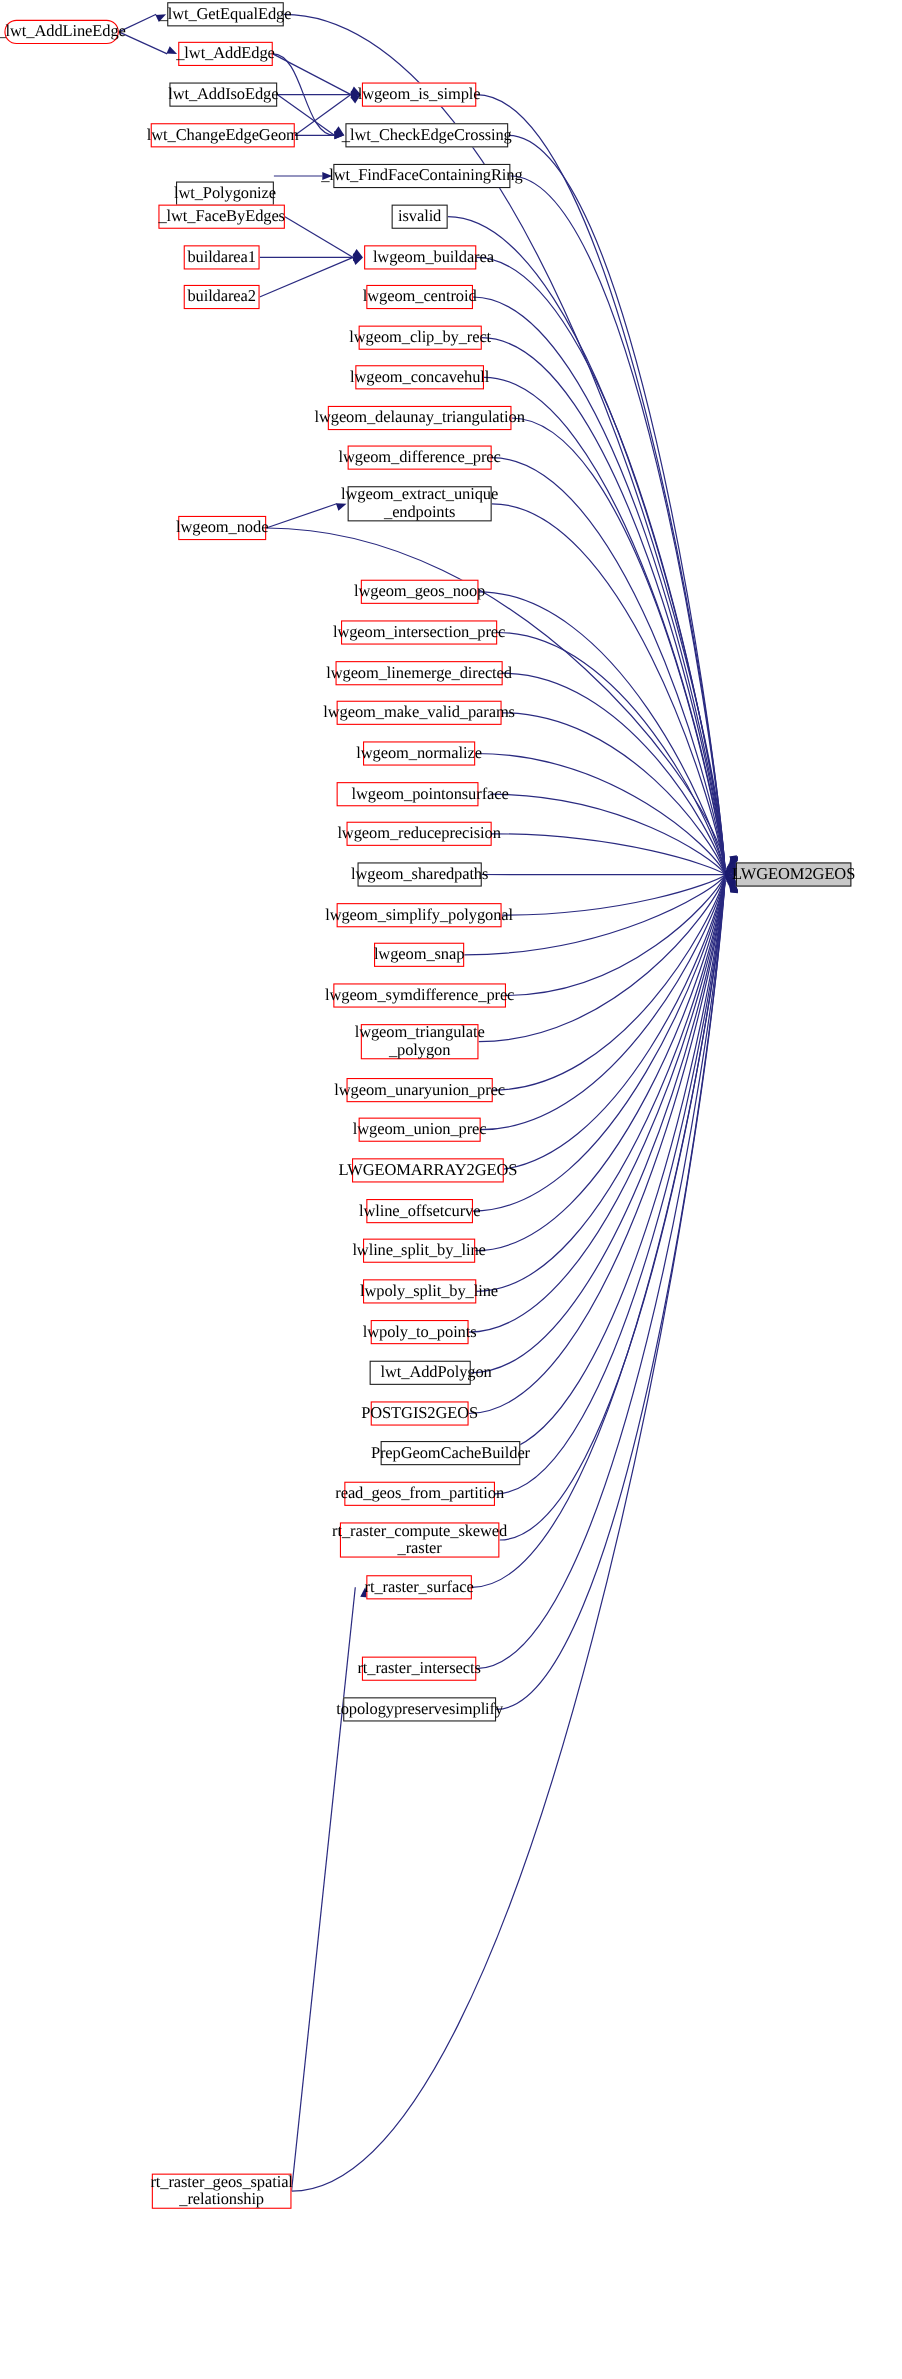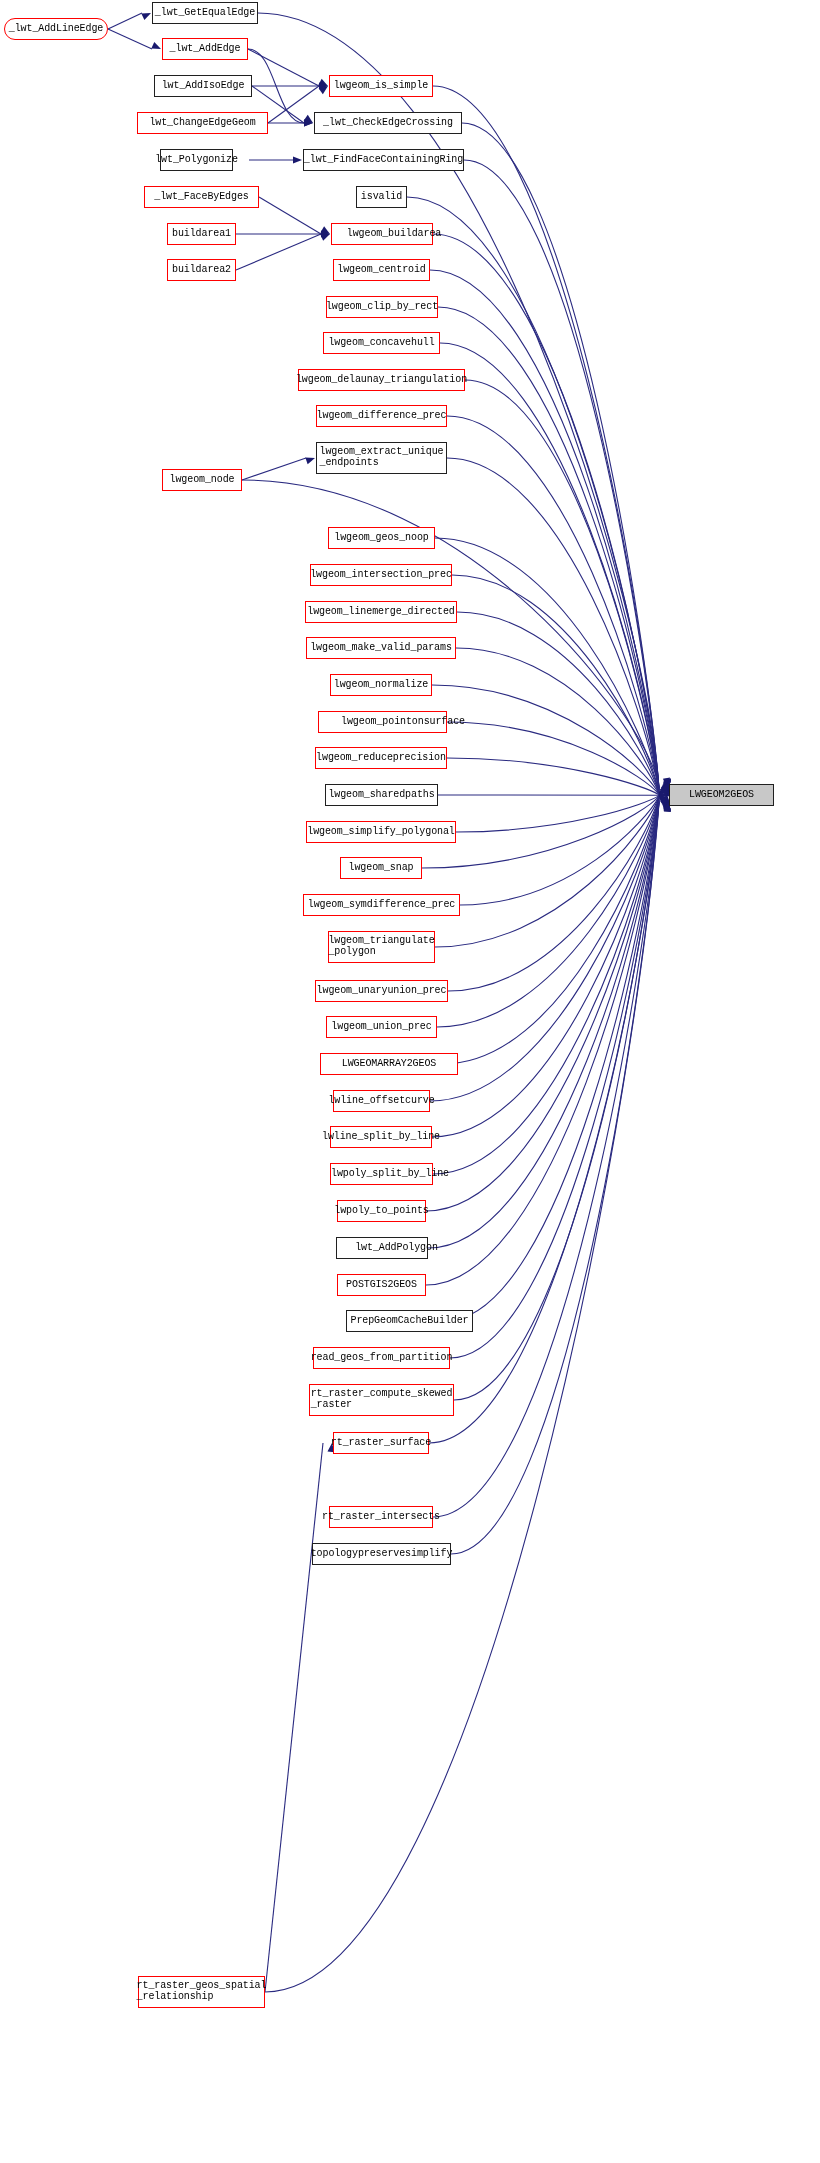--- a/index.html
+++ b/index.html
@@ -25,23 +25,23 @@
     height: 2163px;
   }
   .node-box {
     position: absolute;
     box-sizing: border-box;
     background: #ffffff;
     border: 1px solid #ff0000;
     display: flex;
     align-items: center;
     justify-content: center;
-    text-align: left;
-    font-family: Liberation Mono, monospace;
-    font-size: 10px;
+    text-align: center;
+    font-family: Liberation Serif, serif;
+    font-size: 15px;
     line-height: 1.08;
     color: #000000;
     white-space: pre-line;
     letter-spacing: -0.1px;
   }
   .node-box.black {
     border: 1px solid #202020;
   }
   .node-box.target {
     border: 1px solid #202020;
@@ -172,21 +172,21 @@
       <polygon points="668,802.3097560975609 670.9046690006528,811.5576152009776 663.7255471360475,811.0097016556576" class="arrowhead"></polygon>
       <path d="M 451 1554 C 565.4 1554, 647 967.9898048780487, 659 802.7048780487805" class="edge"></path>
       <polygon points="668,802.7048780487805 670.9388476788586,811.9419324667467 663.757748720576,811.4205710265205" class="arrowhead"></polygon>
     </svg>
   <div id="node-layer">
       <div class="node-box" style="left: 4px; top: 18px; width: 104px; height: 22px; border-radius: 11px;">_lwt_AddLineEdge</div>
       <div class="node-box black" style="left: 152px; top: 2px; width: 106px; height: 22px;">_lwt_GetEqualEdge</div>
       <div class="node-box" style="left: 162px; top: 38px; width: 86px; height: 22px;">_lwt_AddEdge</div>
       <div class="node-box black" style="left: 154px; top: 75px; width: 98px; height: 22px;">lwt_AddIsoEdge</div>
       <div class="node-box" style="left: 137px; top: 112px; width: 131px; height: 22px;">lwt_ChangeEdgeGeom</div>
-      <div class="node-box black" style="left: 160px; top: 149px; width: 73px; height: 22px;">lwt_Polygonize</div>
+      <div class="node-box black" style="left: 160px; top: 165px; width: 89px; height: 22px;">lwt_Polygonize</div>
       <div class="node-box" style="left: 144px; top: 186px; width: 115px; height: 22px;">_lwt_FaceByEdges</div>
       <div class="node-box" style="left: 167px; top: 223px; width: 69px; height: 22px;">buildarea1</div>
       <div class="node-box" style="left: 167px; top: 259px; width: 69px; height: 22px;">buildarea2</div>
       <div class="node-box" style="left: 162px; top: 469px; width: 80px; height: 22px;">lwgeom_node</div>
       <div class="node-box" style="left: 138px; top: 1976px; width: 127px; height: 32px;">rt_raster_geos_spatial
 _relationship</div>
       <div class="node-box" style="left: 329px; top: 75px; width: 104px; height: 22px;">lwgeom_is_simple</div>
       <div class="node-box black" style="left: 314px; top: 112px; width: 148px; height: 22px;">_lwt_CheckEdgeCrossing</div>
       <div class="node-box black" style="left: 303px; top: 149px; width: 161px; height: 22px;">_lwt_FindFaceContainingRing</div>
       <div class="node-box black" style="left: 356px; top: 186px; width: 51px; height: 22px;">isvalid</div>
@@ -196,21 +196,21 @@
       <div class="node-box" style="left: 323px; top: 332px; width: 117px; height: 22px;">lwgeom_concavehull</div>
       <div class="node-box" style="left: 298px; top: 369px; width: 167px; height: 22px;">lwgeom_delaunay_triangulation</div>
       <div class="node-box" style="left: 316px; top: 405px; width: 131px; height: 22px;">lwgeom_difference_prec</div>
       <div class="node-box black" style="left: 316px; top: 442px; width: 131px; height: 32px;">lwgeom_extract_unique
 _endpoints</div>
       <div class="node-box" style="left: 328px; top: 527px; width: 107px; height: 22px;">lwgeom_geos_noop</div>
       <div class="node-box" style="left: 310px; top: 564px; width: 142px; height: 22px;">lwgeom_intersection_prec</div>
       <div class="node-box" style="left: 305px; top: 601px; width: 152px; height: 22px;">lwgeom_linemerge_directed</div>
       <div class="node-box" style="left: 306px; top: 637px; width: 150px; height: 22px;">lwgeom_make_valid_params</div>
       <div class="node-box" style="left: 330px; top: 674px; width: 102px; height: 22px;">lwgeom_normalize</div>
-      <div class="node-box" style="left: 318px; top: 711px; width: 129px; height: 22px; padding-left: 41px;">lwgeom_pointonsurface</div>
+      <div class="node-box" style="left: 306px; top: 711px; width: 129px; height: 22px; padding-left: 41px;">lwgeom_pointonsurface</div>
       <div class="node-box" style="left: 315px; top: 747px; width: 132px; height: 22px;">lwgeom_reduceprecision</div>
       <div class="node-box black" style="left: 325px; top: 784px; width: 113px; height: 22px;">lwgeom_sharedpaths</div>
       <div class="node-box" style="left: 306px; top: 821px; width: 150px; height: 22px;">lwgeom_simplify_polygonal</div>
       <div class="node-box" style="left: 340px; top: 857px; width: 82px; height: 22px;">lwgeom_snap</div>
       <div class="node-box" style="left: 303px; top: 894px; width: 157px; height: 22px;">lwgeom_symdifference_prec</div>
       <div class="node-box" style="left: 328px; top: 931px; width: 107px; height: 32px;">lwgeom_triangulate
 _polygon</div>
       <div class="node-box" style="left: 315px; top: 980px; width: 133px; height: 22px;">lwgeom_unaryunion_prec</div>
       <div class="node-box" style="left: 326px; top: 1016px; width: 111px; height: 22px;">lwgeom_union_prec</div>
       <div class="node-box" style="left: 320px; top: 1053px; width: 138px; height: 22px;">LWGEOMARRAY2GEOS</div>

